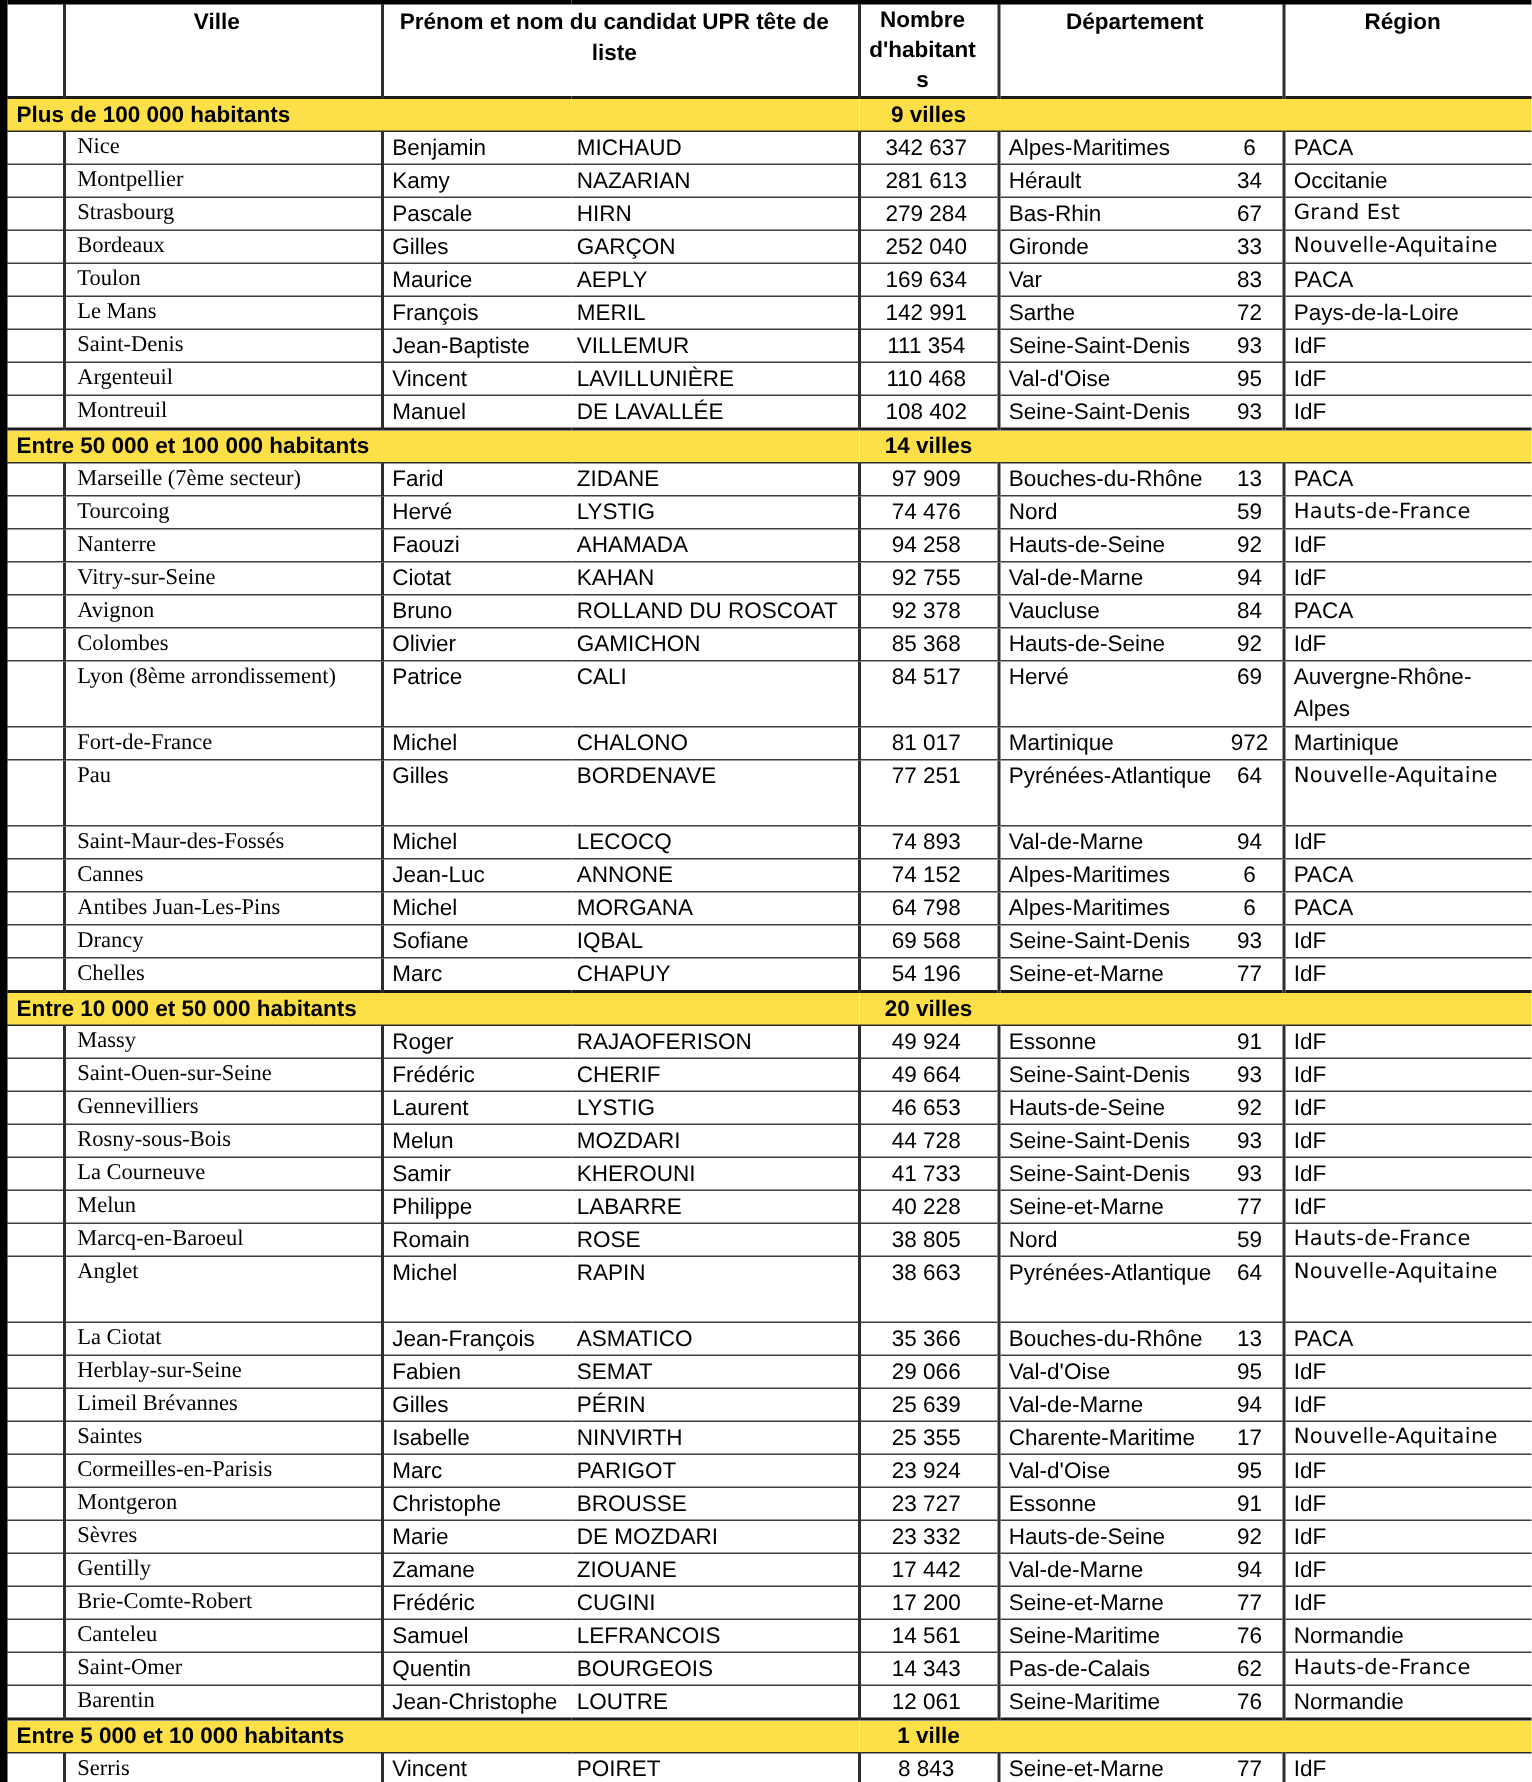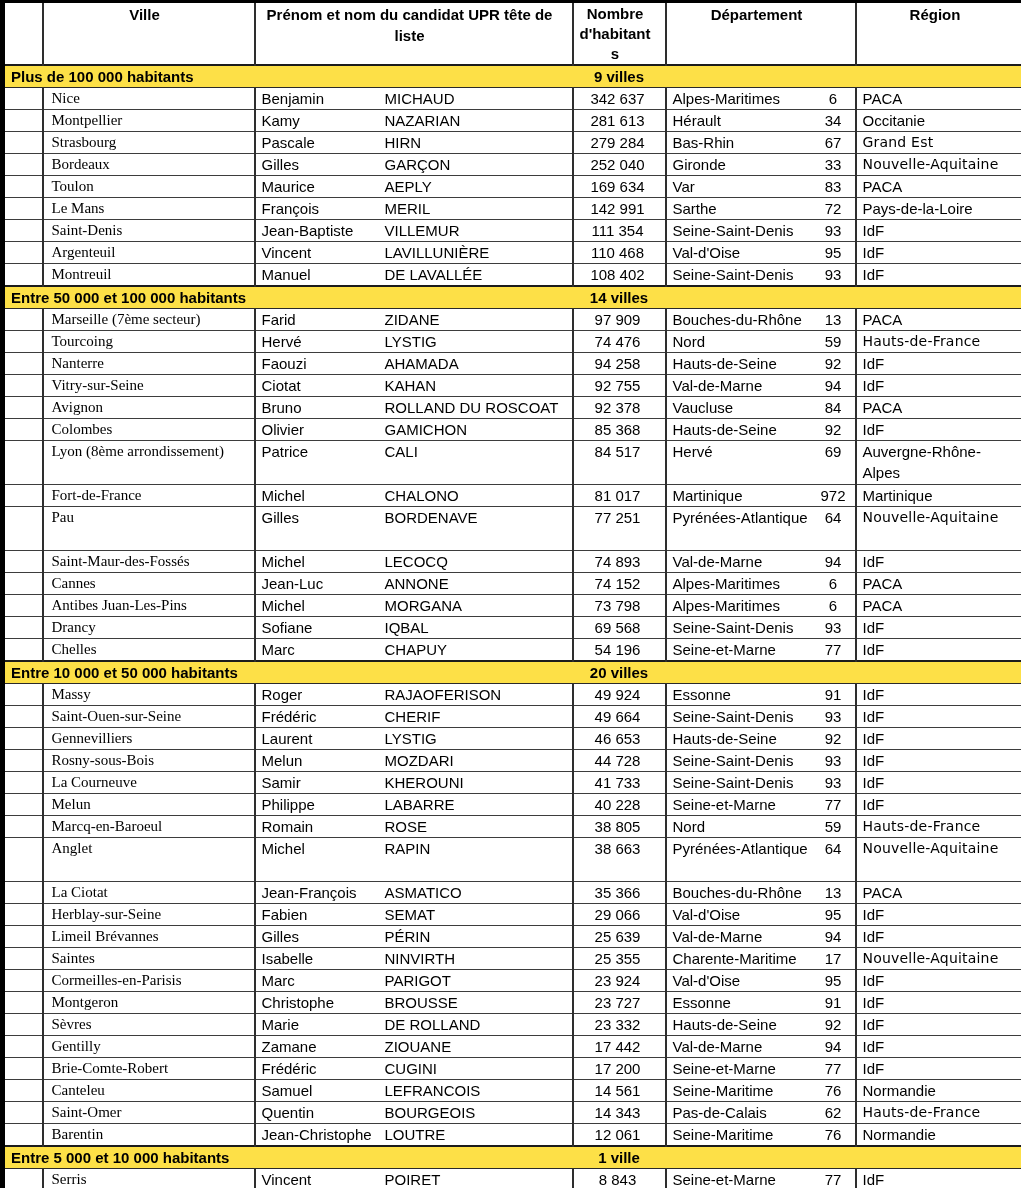--- a/index.html
+++ b/index.html
@@ -291,21 +291,21 @@
           <td class="bl c-num">74 152</td>
           <td class="bl c-dept">Alpes-Maritimes</td>
           <td class="c-code">6</td>
           <td class="bl c-region">PACA</td>
         </tr>
         <tr class="data-row">
           <td></td>
           <td class="bl c-ville">Antibes Juan-Les-Pins</td>
           <td class="bl c-prenom">Michel</td>
           <td class="c-nom">MORGANA</td>
-          <td class="bl c-num">73 798</td>
+          <td class="bl c-num">64 798</td>
           <td class="bl c-dept">Alpes-Maritimes</td>
           <td class="c-code">6</td>
           <td class="bl c-region">PACA</td>
         </tr>
         <tr class="data-row">
           <td></td>
           <td class="bl c-ville">Drancy</td>
           <td class="bl c-prenom">Sofiane</td>
           <td class="c-nom">IQBAL</td>
           <td class="bl c-num">69 568</td>
@@ -466,21 +466,21 @@
           <td class="c-nom">BROUSSE</td>
           <td class="bl c-num">23 727</td>
           <td class="bl c-dept">Essonne</td>
           <td class="c-code">91</td>
           <td class="bl c-region">IdF</td>
         </tr>
         <tr class="data-row">
           <td></td>
           <td class="bl c-ville">Sèvres</td>
           <td class="bl c-prenom">Marie</td>
-          <td class="c-nom">DE ROLLAND</td>
+          <td class="c-nom">DE MOZDARI</td>
           <td class="bl c-num">23 332</td>
           <td class="bl c-dept">Hauts-de-Seine</td>
           <td class="c-code">92</td>
           <td class="bl c-region">IdF</td>
         </tr>
         <tr class="data-row">
           <td></td>
           <td class="bl c-ville">Gentilly</td>
           <td class="bl c-prenom">Zamane</td>
           <td class="c-nom">ZIOUANE</td>

